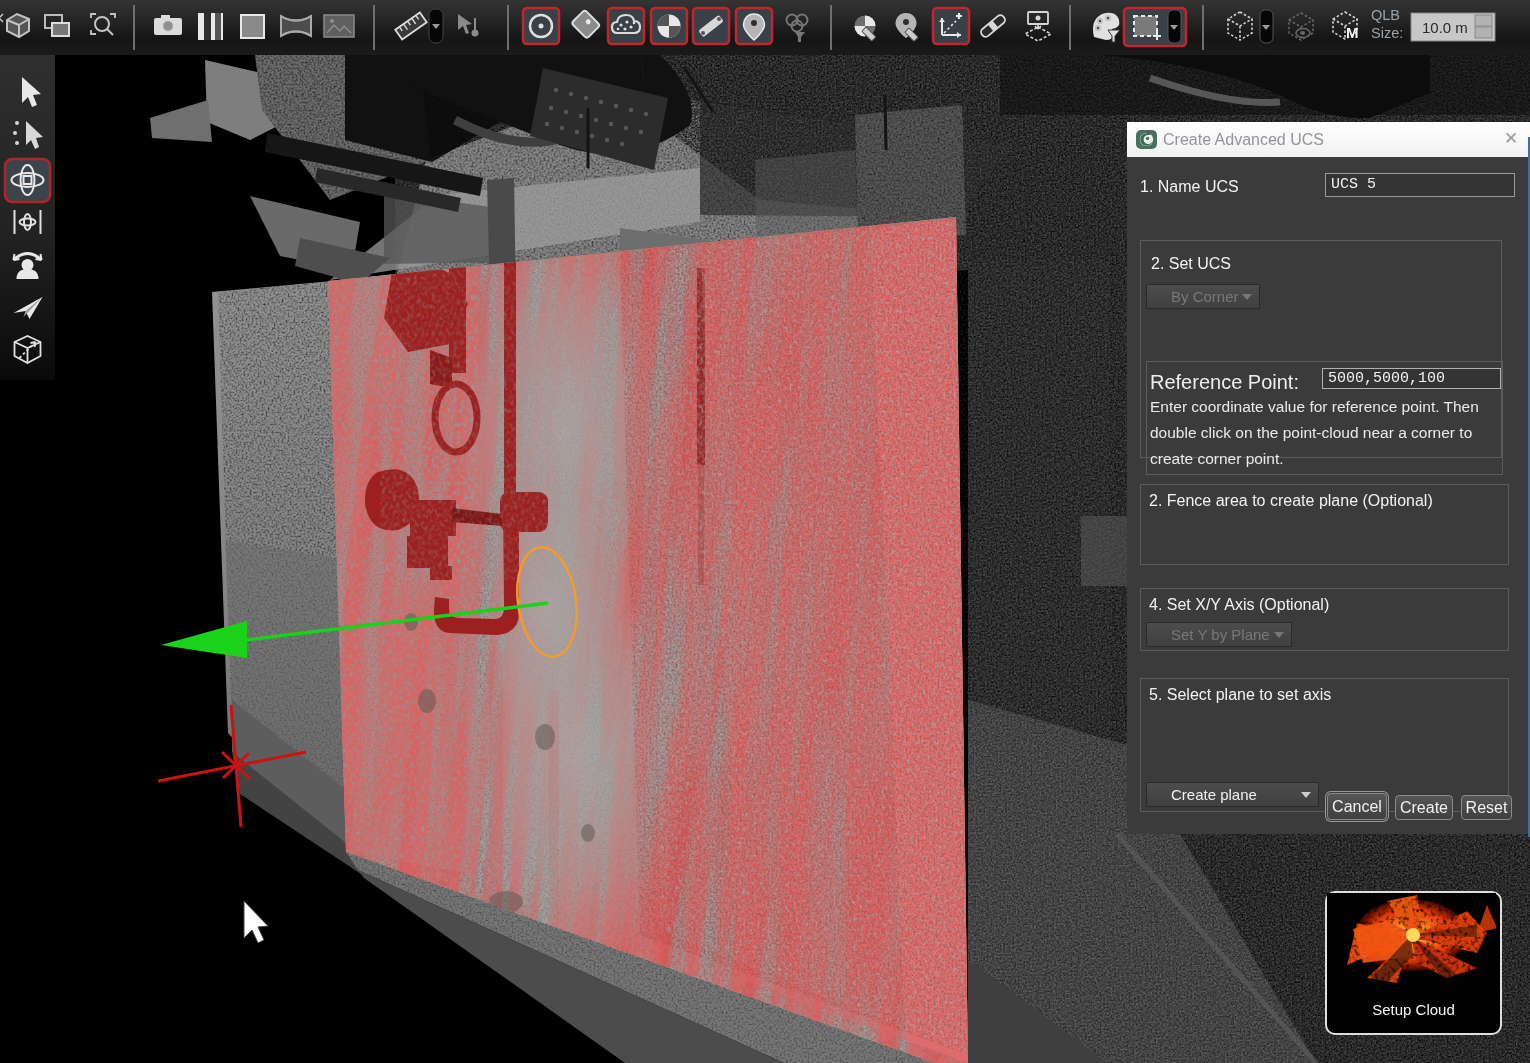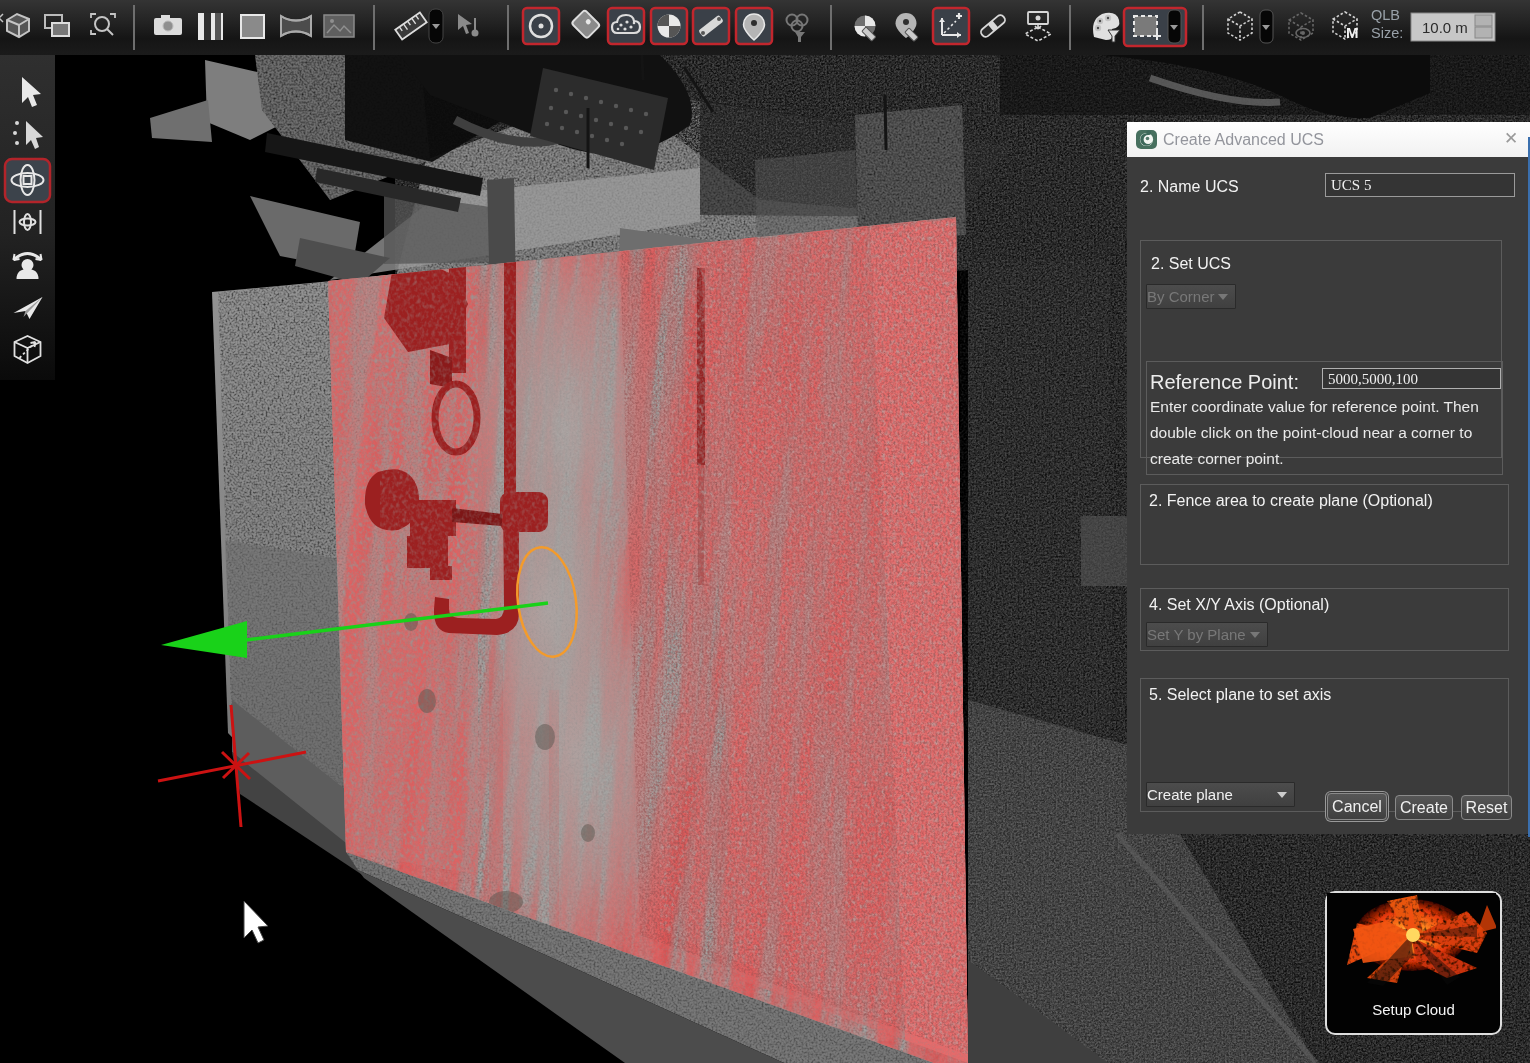--- a/index.html
+++ b/index.html
@@ -14,23 +14,23 @@
     background:linear-gradient(#2f2f2f 0%,#222 55%,#0a0a0a 100%);}
   
   #panel{left:1127px;top:122px;width:403px;height:712px;background:#3b3b3b;color:#ededed;}
   #ptitle{left:0;top:0;width:403px;height:35px;background:linear-gradient(#ffffff,#f1f1f1);}
   #ptitle .txt{position:absolute;left:36px;top:9px;font-size:16px;color:#93959c;}
   #pclose{left:377px;top:9px;width:16px;height:16px;color:#9a9a9a;font-size:17px;line-height:16px;}
   .plabel{font-size:16px;color:#f2f2f2;}
   .pbox{position:absolute;border:1px solid #5c5c5c;margin-top:19px;}
   .ptext{font-size:15.5px;color:#eaeaea;line-height:26px;}
   .pinput{position:absolute;background:#343434;border:1px solid #9a9a9a;color:#f0f0f0;
-     font-size:15px;line-height:20px;padding-left:5px;font-family:Liberation Serif, serif;outline:none;margin:0;}
+     font-size:15px;line-height:20px;padding-left:5px;font-family:Liberation Mono, monospace;outline:none;margin:0;}
   .pdrop{position:absolute;background:linear-gradient(#4c4c4c,#404040);border:1px solid #2a2a2a;
-     font-size:15px;color:#787878;line-height:23px;padding-left:0;border-radius:1px;}
+     font-size:15px;color:#787878;line-height:23px;padding-left:24px;border-radius:1px;}
   .pdrop .dar{position:absolute;right:7px;top:9px;width:0;height:0;
      border-left:5px solid transparent;border-right:5px solid transparent;border-top:6px solid #777;}
   .pbtn{position:absolute;background:linear-gradient(#565656,#3f3f3f);border:1px solid #8a8a8a;
      border-radius:4px;color:#f0f0f0;font-size:16px;text-align:center;}
   
   #setup{left:1325px;top:891px;width:173px;height:140px;background:#020202;
      border:2px solid #dedede;border-radius:10px;}
   #setup .cap{position:absolute;left:0;right:0;top:108px;text-align:center;
      color:#f5f5f5;font-size:15px;}
 </style>
@@ -510,21 +510,21 @@
   <div class="abs" id="ptitle">
     <svg class="abs" style="left:9px;top:8px" width="21" height="19" viewBox="0 0 21 19">
       <rect x="0" y="0" width="21" height="19" rx="5" fill="#47705f"></rect>
       <circle cx="10.5" cy="9.5" r="6.6" fill="#f2f6f2"></circle>
       <path d="M10.5,3.2 a6.3,6.3 0 1 0 6.3,6.3 a4.6,4.6 0 1 1 -4.6,-4.6 a2.3,2.3 0 1 0 -1.7,-1.7 z" fill="#3d685a"></path>
       <circle cx="11.5" cy="8.5" r="1.8" fill="#557a6c"></circle>
     </svg>
     <span class="txt">Create Advanced UCS</span>
     <div class="abs" id="pclose">✕</div>
   </div>
-  <div class="abs plabel" style="left:13px;top:56px">2. Name UCS</div>
+  <div class="abs plabel" style="left:13px;top:56px">1. Name UCS</div>
   <input class="pinput" style="left: 198px; top: 51px; width: 181px; height: 20px;" value="UCS 5">
 
   <div class="pbox" style="left:13px;top:99px;width:360px;height:216px">
     <div class="abs plabel" style="left:10px;top:14px">2. Set UCS</div>
     <div class="pdrop" style="left:5px;top:43px;width:88px;height:23px">By Corner<span class="dar"></span></div>
     <div class="pbox" style="left:5px;top:101px;width:355px;height:112px">
       <div class="abs" style="left:3px;top:9px;font-size:20px">Reference Point:</div>
       <input class="pinput" style="left: 175px; top: 6px; width: 170px; height: 17px; border-color: rgb(176, 176, 176);" value="5000,5000,100">
       <div class="abs ptext" style="left:3px;top:32px">Enter coordinate value for reference point. Then<br>double click on the point-cloud near a corner to<br>create corner point.</div>
     </div>

